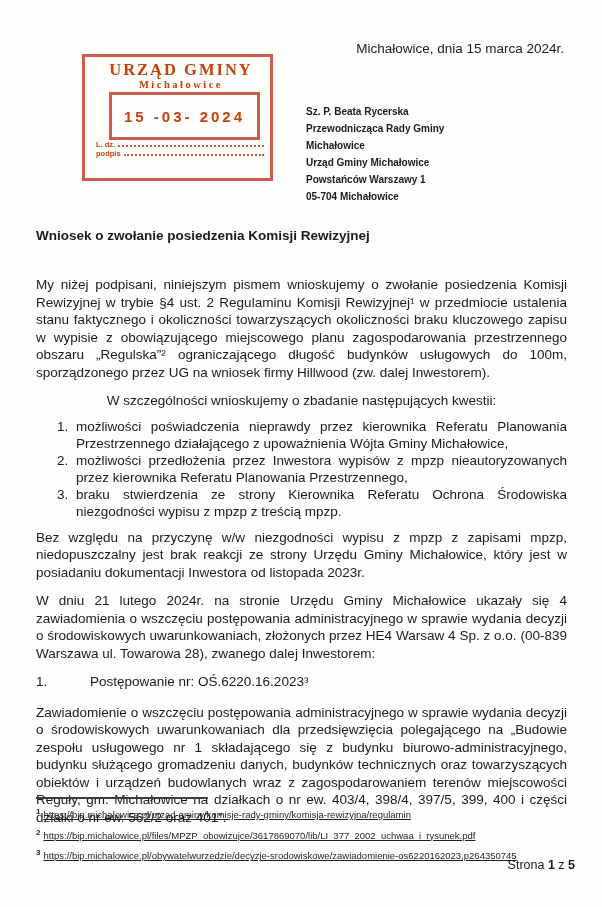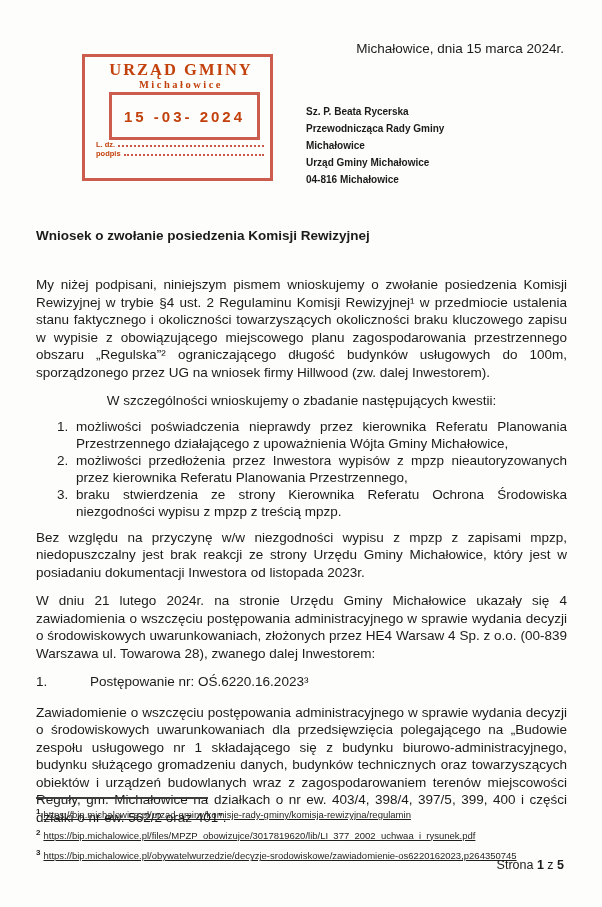--- a/index.html
+++ b/index.html
@@ -84,21 +84,21 @@
   .proceeding .n { width:54px; flex:none; }
 
   
   .footnotes { position:absolute; left:36px; top:797px; width:530px; }
   .fn-rule { width:172px; border-top:2px solid #3c3c3c; margin:0 0 7px 0; }
   .fn-item { font-size:9.5px; line-height:12px; margin-bottom:5.5px; color:#1f1f1f; }
   .fn-item sup { font-size:8px; margin-right:3px; font-weight:bold; }
   .fn-url { text-decoration:underline; cursor:pointer; }
 
   .page-footer {
-    position:absolute; right:38px; top:858px;
+    position:absolute; right:27px; top:858px;
     font-size:12.5px;
     margin-left:48px;
   }
   .page-footer .b { font-weight:bold; }
 </style>
 </head>
 <body>
 
 <div class="page">
 
@@ -118,21 +118,22 @@
       <span>podpis</span>
       <span class="leader"></span>
     </div>
   </div>
 
   <div class="recipient">
     <div>Sz. P. Beata Rycerska</div>
     <div>Przewodnicząca Rady Gminy</div>
     <div>Michałowice</div>
     <div>Urząd Gminy Michałowice</div>
-    <div>04-816 Michałowice</div>
+    <div>Powstańców Warszawy 1</div>
+    <div>05-704 Michałowice</div>
   </div>
 
   <div class="content">
     <div class="doc-title">Wniosek o zwołanie posiedzenia Komisji Rewizyjnej</div>
 
     <p class="para">My niżej podpisani, niniejszym pismem wnioskujemy o zwołanie posiedzenia Komisji Rewizyjnej w trybie §4 ust. 2 Regulaminu Komisji Rewizyjnej¹ w przedmiocie ustalenia stanu faktycznego i okoliczności towarzyszących okoliczności braku kluczowego zapisu w wypisie z obowiązującego miejscowego planu zagospodarowania przestrzennego obszaru „Regulska”² ograniczającego długość budynków usługowych do 100m, sporządzonego przez UG na wniosek firmy Hillwood (zw. dalej Inwestorem).</p>
 
     <p class="para lead">W szczególności wnioskujemy o zbadanie następujących kwestii:</p>
 
     <div class="num-list">
@@ -161,21 +162,21 @@
 
     <p class="para">Zawiadomienie o wszczęciu postępowania administracyjnego w sprawie wydania decyzji o środowiskowych uwarunkowaniach dla przedsięwzięcia polegającego na „Budowie zespołu usługowego nr 1 składającego się z budynku biurowo-administracyjnego, budynku służącego gromadzeniu danych, budynków technicznych oraz towarzyszących obiektów i urządzeń budowlanych wraz z zagospodarowaniem terenów miejscowości Reguły, gm. Michałowice na działkach o nr ew. 403/4, 398/4, 397/5, 399, 400 i części działki o nr ew. 562/2 oraz 401”.</p>
   </div>
 
   <div class="footnotes">
     <div class="fn-rule"></div>
     <div class="fn-item">
       <sup>1</sup><span class="fn-url">https://bip.michalowice.pl/urzad-gminy/komisje-rady-gminy/komisja-rewizyjna/regulamin</span>
     </div>
     <div class="fn-item">
-      <sup>2</sup><span class="fn-url">https://bip.michalowice.pl/files/MPZP_obowizujce/3017819620/lib/LI_377_2002_uchwaa_i_rysunek.pdf</span>
+      <sup>2</sup><span class="fn-url">https://bip.michalowice.pl/files/MPZP_obowizujce/3617869070/lib/LI_377_2002_uchwaa_i_rysunek.pdf</span>
     </div>
     <div class="fn-item">
       <sup>3</sup><span class="fn-url">https://bip.michalowice.pl/obywatelwurzedzie/decyzje-srodowiskowe/zawiadomienie-os6220162023,p264350745</span>
     </div>
   </div>
 
   <div class="page-footer">
     <span>Strona </span><span class="b">1</span><span> z </span><span class="b">5</span>
   </div>
 

